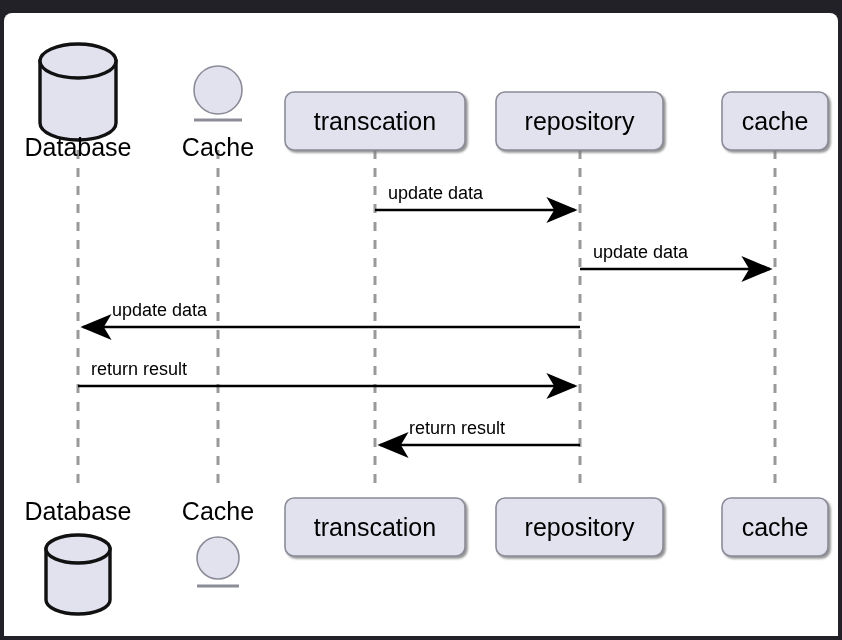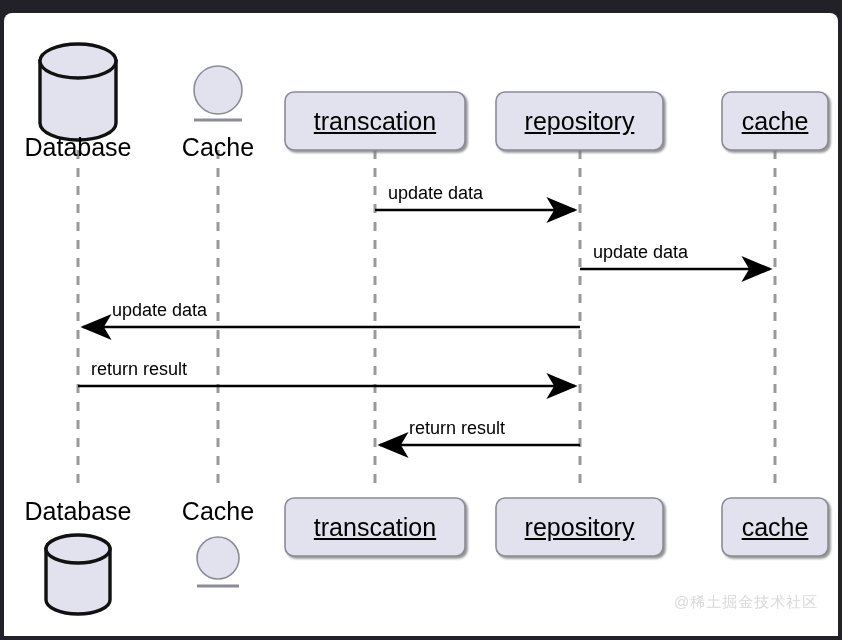--- a/index.html
+++ b/index.html
@@ -35,21 +35,20 @@
   }
   .boxlabel {
     position: absolute;
     display: flex;
     align-items: center;
     justify-content: center;
     font-size: 25px;
     color: #000000;
     white-space: nowrap;
     pointer-events: none;
-    text-decoration: underline;
   }
   .actor-label {
     position: absolute;
     font-size: 25px;
     color: #000000;
     white-space: nowrap;
     transform: translateX(-50%);
   }
   .msg-label {
     position: absolute;
@@ -143,16 +142,15 @@
     <div class="msg-label" style="left:87px; top:346px;">return result</div>
     <div class="msg-label" style="left:405px; top:405px;">return result</div>
 
     <div class="actor-label" style="left:74px; top:484px;">Database</div>
     <div class="actor-label" style="left:214px; top:484px;">Cache</div>
 
     <div class="boxlabel" style="left:281px; top:485px; width:180px; height:58px;">transcation</div>
     <div class="boxlabel" style="left:492px; top:485px; width:167px; height:58px;">repository</div>
     <div class="boxlabel" style="left:718px; top:485px; width:106px; height:58px;">cache</div>
 
-    <div class="watermark" style="left:670px; top:580px;">@稀土掘金技术社区</div>
 
   </div>
 </div>
 
 </body></html>

